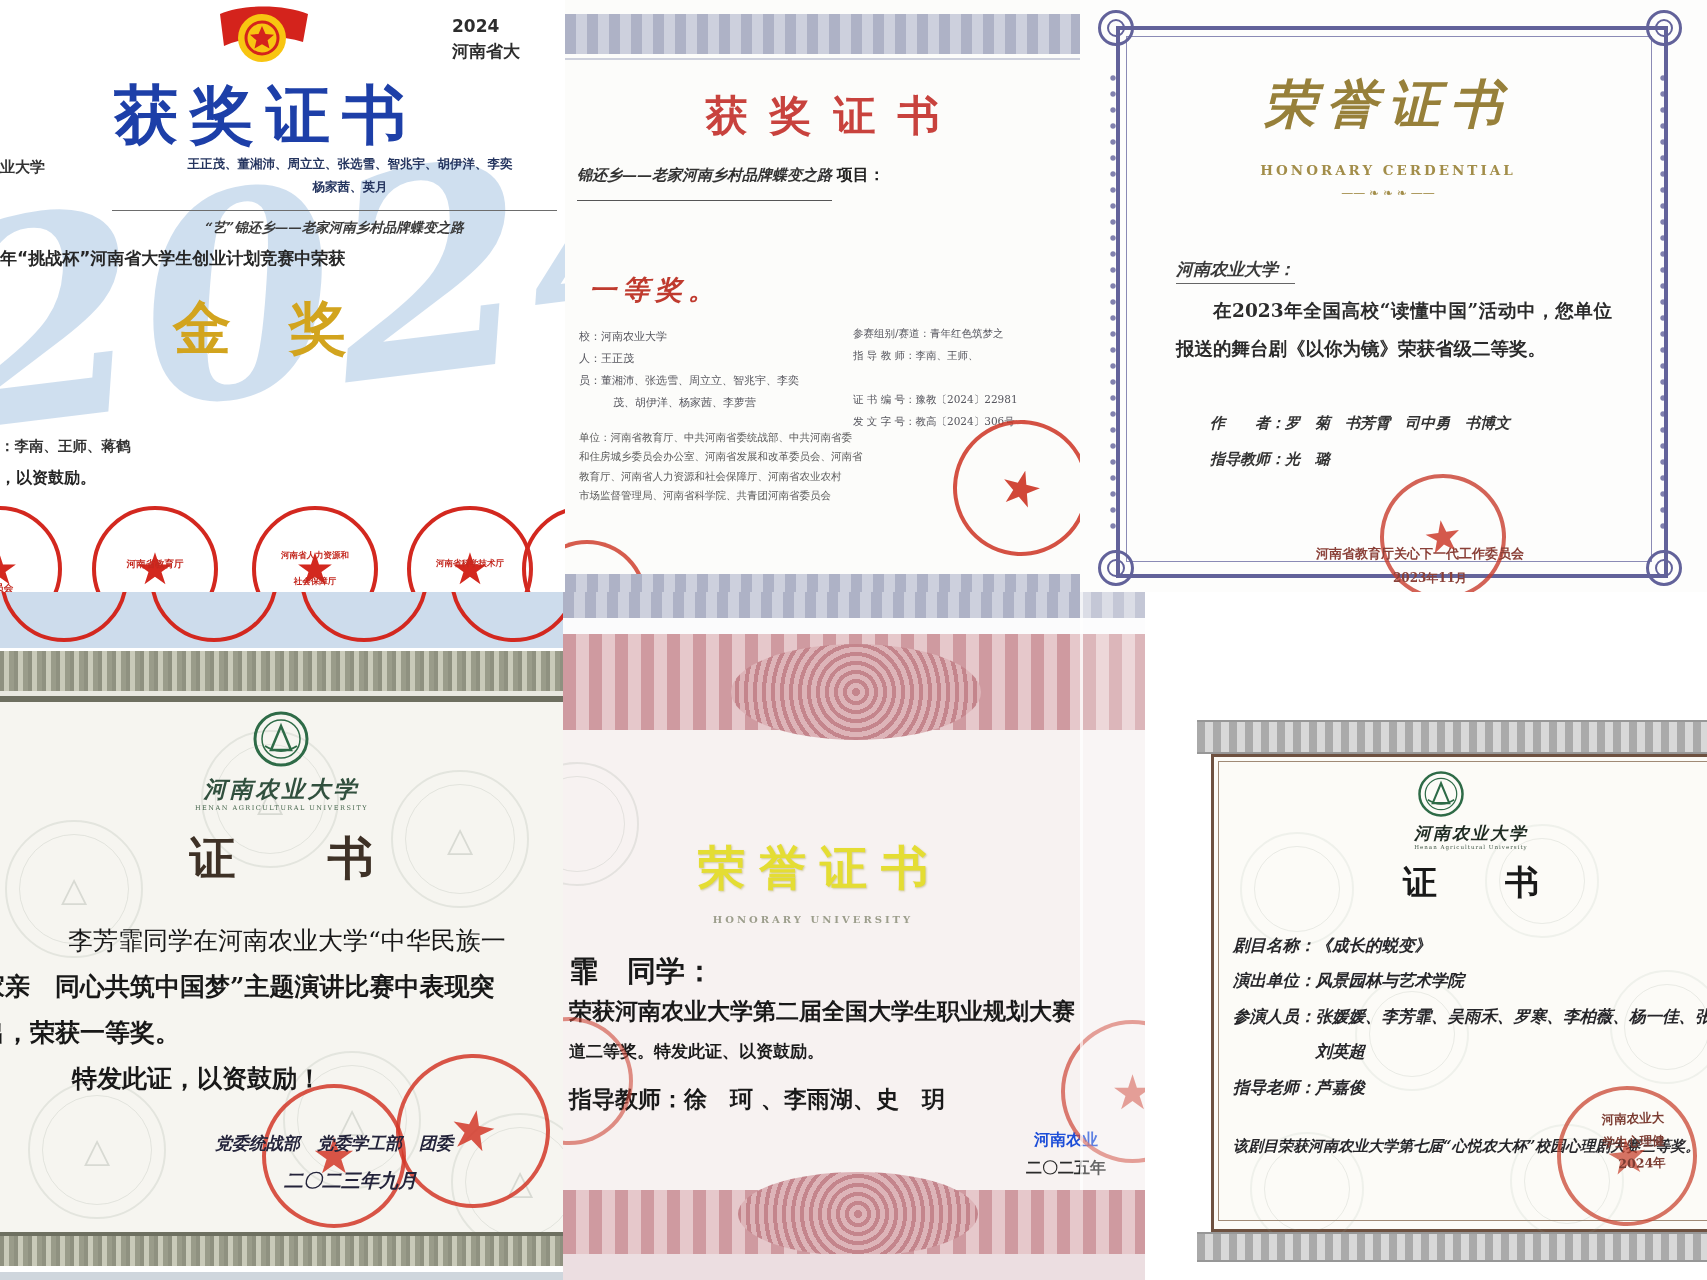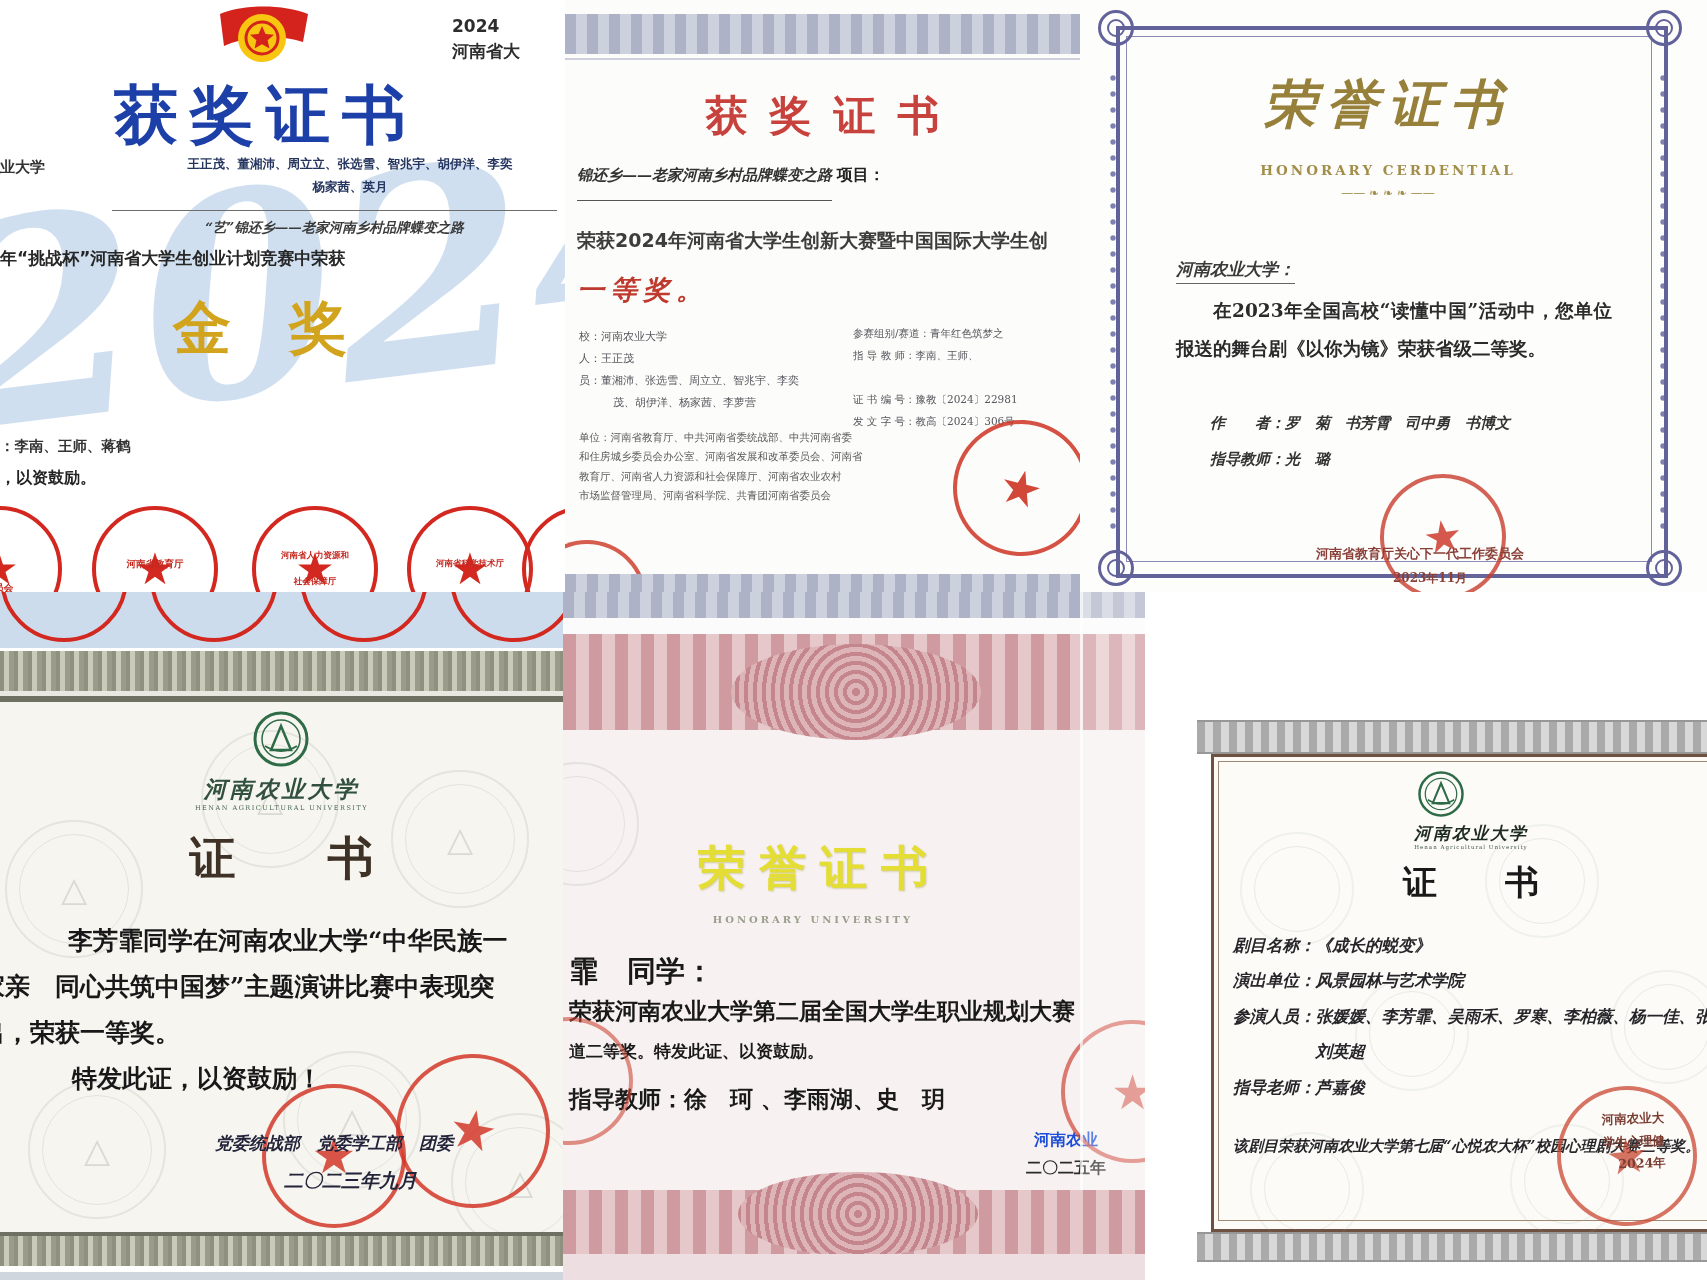--- a/index.html
+++ b/index.html
@@ -93,22 +93,21 @@
     <div class="abs lav-band" style="left:0;top:14px;width:515px;height:40px;"></div>
     <div class="abs" style="left:0;top:58px;width:515px;height:2px;background:#cdd0dc;"></div>
 
     <div class="abs ctr" style="left:0;top:88px;width:515px;font-size:42px;font-weight:800;color:#c8423d;letter-spacing:22px;text-indent:22px;">获奖证书</div>
 
     <div class="abs" style="left:12px;top:165px;width:505px;font-size:15px;color:#333;white-space:nowrap;">
       <span class="kai" style="font-weight:700;border-bottom:1.5px solid #555;padding-bottom:16px;">锦还乡——老家河南乡村品牌蝶变之路</span>
       <span style="font-weight:800;font-size:16px;color:#222;font-family:'DejaVu Sans','Liberation Sans',sans-serif;">项目：</span>
     </div>
 
-    <div class="abs" style="left:12px;top:228px;width:515px;font-size:19px;font-weight:800;color:#3d3d3d;font-family:'DejaVu Sans','Liberation Sans',sans-serif;white-space:nowrap;">荣获2024年河南省大学生创新大赛暨中国国际大学生创</div>
-    <div class="abs kai" style="left:12px;top:272px;font-size:27px;font-weight:800;color:#bf3a2e;letter-spacing:6px;">一等奖。</div>
+    <div class="abs kai" style="left:24px;top:272px;font-size:27px;font-weight:800;color:#bf3a2e;letter-spacing:6px;">一等奖。</div>
 
     <div class="abs" style="left:14px;top:326px;width:270px;font-size:11px;color:#56565e;line-height:2.0;">
       <div>校：河南农业大学</div>
       <div>人：王正茂</div>
       <div>员：董湘沛、张选雪、周立立、智兆宇、李奕</div>
       <div style="padding-left:34px;">茂、胡伊洋、杨家茜、李萝营</div>
     </div>
 
     <div class="abs" style="left:288px;top:322px;width:240px;font-size:10.5px;color:#56565e;line-height:2.1;">
       <div>参赛组别/赛道：青年红色筑梦之</div>
@@ -198,21 +197,21 @@
       <circle cx="29" cy="29" r="19" fill="none" stroke="#2e6b47" stroke-width="1.5"></circle>
       <path d="M29 16 L39 40 L19 40 Z" fill="none" stroke="#2e6b47" stroke-width="2.5"></path>
       <path d="M13 36 q16 10 32 0" fill="none" stroke="#2e6b47" stroke-width="2"></path>
     </svg>
 
     <div class="abs ctr kai" style="left:0;top:182px;width:563px;font-size:23px;font-weight:800;color:#31503e;letter-spacing:3px;">河南农业大学</div>
     <div class="abs ctr" style="left:0;top:212px;width:563px;font-size:6.5px;color:#49684f;letter-spacing:1.5px;">HENAN AGRICULTURAL UNIVERSITY</div>
 
     <div class="abs ctr" style="left:0;top:236px;width:563px;font-size:46px;font-weight:800;color:#3e3126;">证　　书</div>
 
-    <div class="abs" style="left:68px;top:332px;width:620px;font-size:25px;font-weight:700;color:#181818;white-space:nowrap;">李芳霏同学在河南农业大学“中华民族一</div>
+    <div class="abs" style="left:68px;top:332px;width:620px;font-size:25px;font-weight:400;color:#181818;white-space:nowrap;">李芳霏同学在河南农业大学“中华民族一</div>
     <div class="abs" style="left:-20px;top:378px;width:660px;font-size:25px;font-weight:800;color:#181818;white-space:nowrap;">家亲　同心共筑中国梦”主题演讲比赛中表现突</div>
     <div class="abs" style="left:-20px;top:424px;font-size:25px;font-weight:800;color:#181818;white-space:nowrap;">出，荣获一等奖。</div>
     <div class="abs" style="left:72px;top:470px;font-size:25px;font-weight:800;color:#181818;white-space:nowrap;">特发此证，以资鼓励！</div>
 
     <div class="rseal" style="left:262px;top:492px;width:136px;height:136px;border-color:rgba(210,55,40,.85);">
       <span class="star" style="font-size:50px;color:rgba(210,55,40,.85);">★</span>
     </div>
     <div class="rseal" style="left:396px;top:462px;width:146px;height:146px;border-color:rgba(210,55,40,.85);transform:rotate(10deg);">
       <span class="star" style="font-size:54px;color:rgba(210,55,40,.85);">★</span>
     </div>

